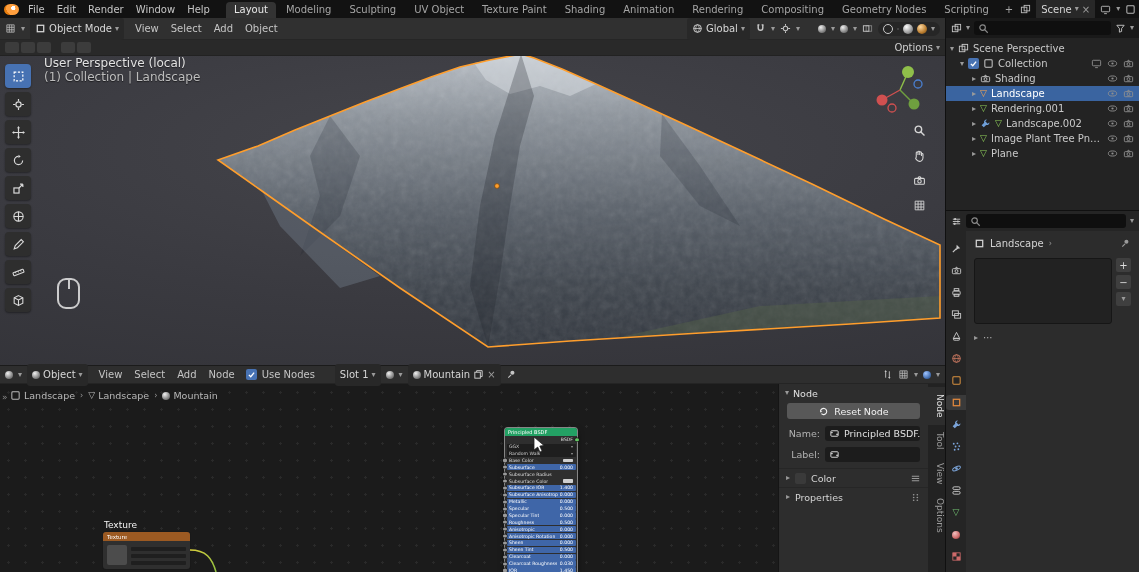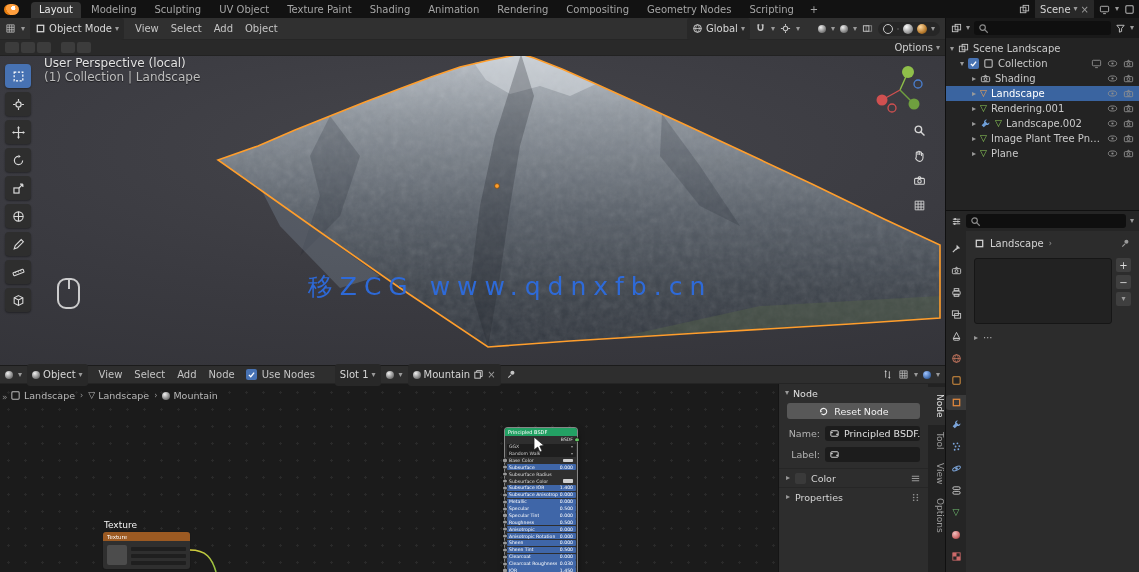--- a/index.html
+++ b/index.html
@@ -130,20 +130,27 @@
   .slot-btn{width:15px;height:14px;background:#3f3f3f;border-radius:2px;display:flex;align-items:center;justify-content:center;color:#ddd;font-size:10px}
   .pc-row{display:flex;align-items:center;gap:5px;margin-top:8px;color:#b0b0b0}
 </style>
 </head>
 <body>
 
 <div id="app">
 
   <div id="topbar">
     <span class="blender-logo"></span>
+    <div id="top-menus" style="display:flex">
+        <span class="menu-item">File</span>
+        <span class="menu-item">Edit</span>
+        <span class="menu-item">Render</span>
+        <span class="menu-item">Window</span>
+        <span class="menu-item">Help</span>
+      </div>
     <div id="ws-tabs">
         <span class="ws-tab active">Layout</span>
         <span class="ws-tab">Modeling</span>
         <span class="ws-tab">Sculpting</span>
         <span class="ws-tab">UV Object</span>
         <span class="ws-tab">Texture Paint</span>
         <span class="ws-tab">Shading</span>
         <span class="ws-tab">Animation</span>
         <span class="ws-tab">Rendering</span>
         <span class="ws-tab">Compositing</span>
@@ -295,21 +302,20 @@
       <path d="M262,135 L380,220 L340,232 L280,170 Z" fill="#8fa3b5" opacity=".28"></path>
       <path d="M218,104 L258,90 L295,74 L330,60 L365,46 L399,33 L431,21 L460,11 L490,4 L521,-2 L534,2 L562,13 L596,28 L638,47 L688,70 L746,97 L812,128 L884,163 L940,189 L940,262 L850,268 L700,277 L570,285 L488,291 L400,232 L320,176 L262,135 Z" fill="none" stroke="#ff9e2c" stroke-width="1.6"></path>
       <circle cx="497" cy="130" r="2.4" fill="#ff9e2c" stroke="#7a4a12" stroke-width=".8"></circle>
     </svg>
 
     <div id="vp-overlay">
       <div>User Perspective (local)</div>
       <div class="l2">(1) Collection | Landscape</div>
     </div>
 
-    <div id="watermark">移ZCG www.qdnxfb.cn</div>
 
     <div id="vp-toolbar">
         <div class="tool-btn active">
           <span class="icon">
             <svg viewBox="0 0 12 12">
               <rect x="2" y="2" width="8" height="8" fill="none" stroke="currentColor" stroke-width="1.1" stroke-dasharray="2 1.4"></rect>
             </svg>
           </span>
         </div>
         <div class="tool-btn">
@@ -713,21 +719,21 @@
     </div>
     <div id="outliner-rows">
         <div class="orow" style="padding-left: 4px;">
           <span class="caret-glyph">▾</span>
           <span class="icon">
             <svg viewBox="0 0 12 12">
               <rect x="1.5" y="3.5" width="6" height="6" fill="none" stroke="currentColor" stroke-width="1"></rect>
               <rect x="4.5" y="1.5" width="6" height="6" fill="none" stroke="currentColor" stroke-width="1"></rect>
             </svg>
           </span>
-          <span class="lbl">Scene Landscape</span>
+          <span class="lbl">Scene Perspective</span>
           <span class="right"></span>
         </div>
         <div class="orow" style="padding-left: 14px;">
           <span class="caret-glyph">▾</span>
           <span class="cb">
             <svg viewBox="0 0 12 12">
               <path d="M2.5 6.5l2.5 2.5 4.5-5.5" fill="none" stroke="#fff" stroke-width="1.8"></path>
             </svg>
           </span>
           <span class="icon">

